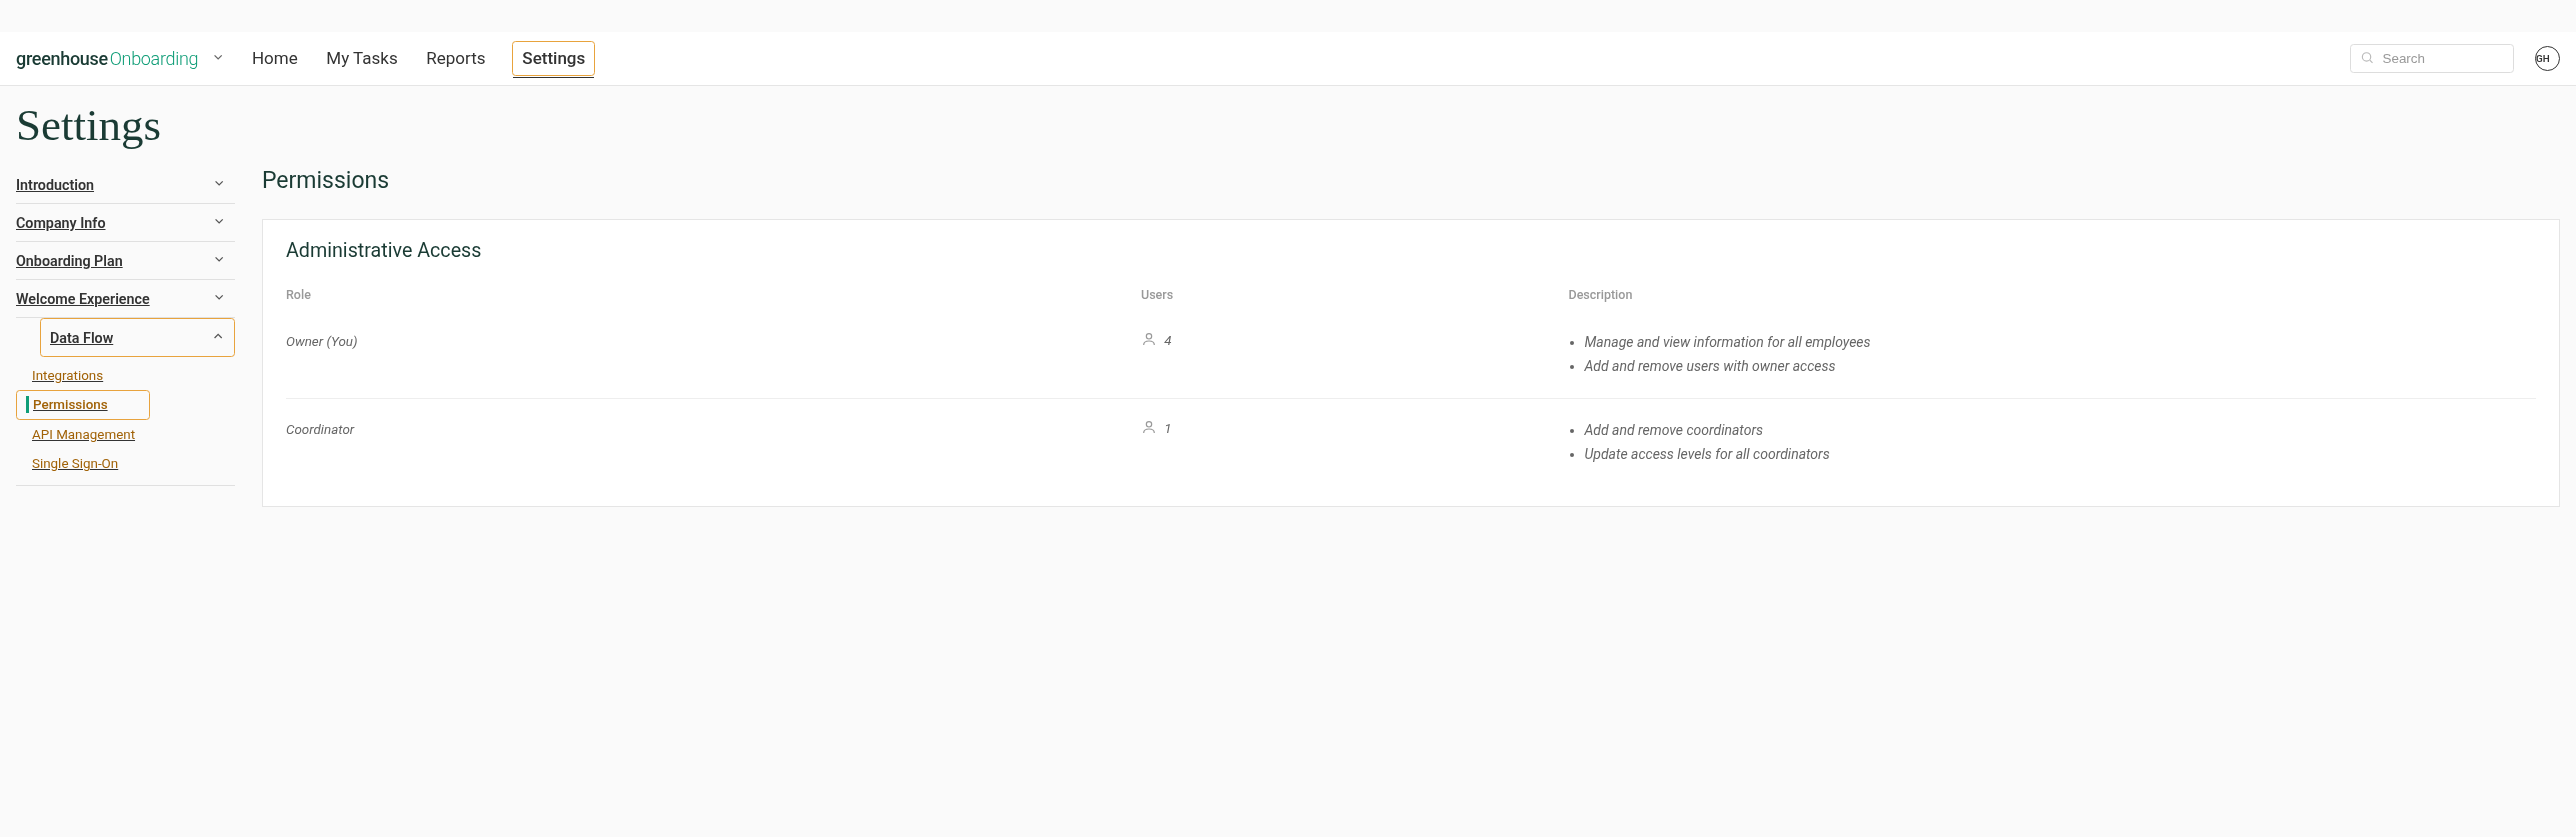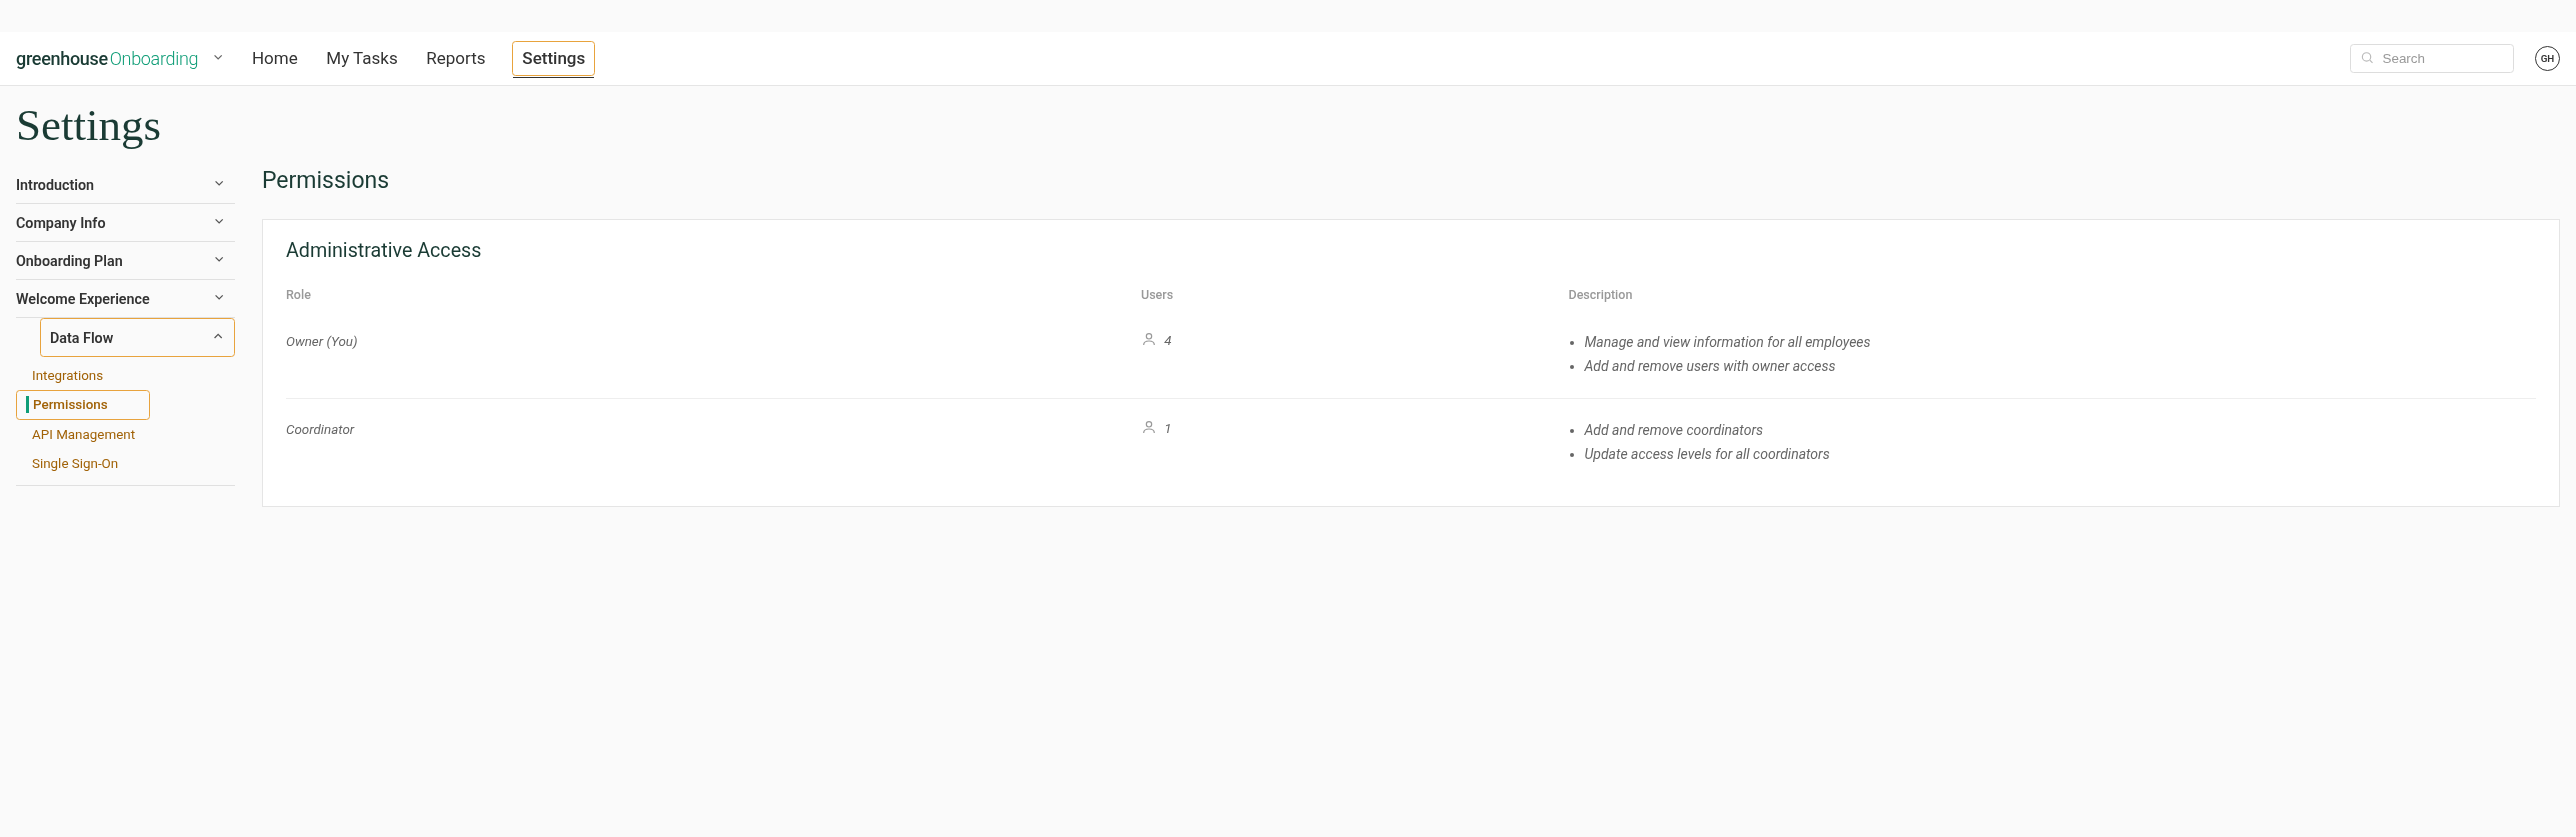--- a/index.html
+++ b/index.html
@@ -105,21 +105,21 @@
       outline: none;
     }
     .search-input::placeholder { color: #999; }
     .avatar {
       width: 25px;
       height: 25px;
       border-radius: 50%;
       border: 1.8px solid #333;
       display: flex;
       align-items: center;
-      justify-content: center;
+      justify-content: flex-start;
       font-size: 9.8px;
       font-weight: 600;
       color: #333;
       cursor: pointer;
     }
     
     .page {
       padding: 12.5px 0 0 16px;
     }
     .page-title {
@@ -133,20 +133,21 @@
       display: flex;
       gap: 27px;
     }
     
     .sidebar {
       width: 219px;
       flex-shrink: 0;
     }
     .accordion-item {
       border-bottom: 0.9px solid #e0e0e0;
+      text-decoration: underline;
     }
     .accordion-header {
       display: flex;
       align-items: center;
       justify-content: space-between;
       padding: 9.8px 9px 9.8px 0;
       cursor: pointer;
       font-size: 14.3px;
       font-weight: 600;
       color: #333;

